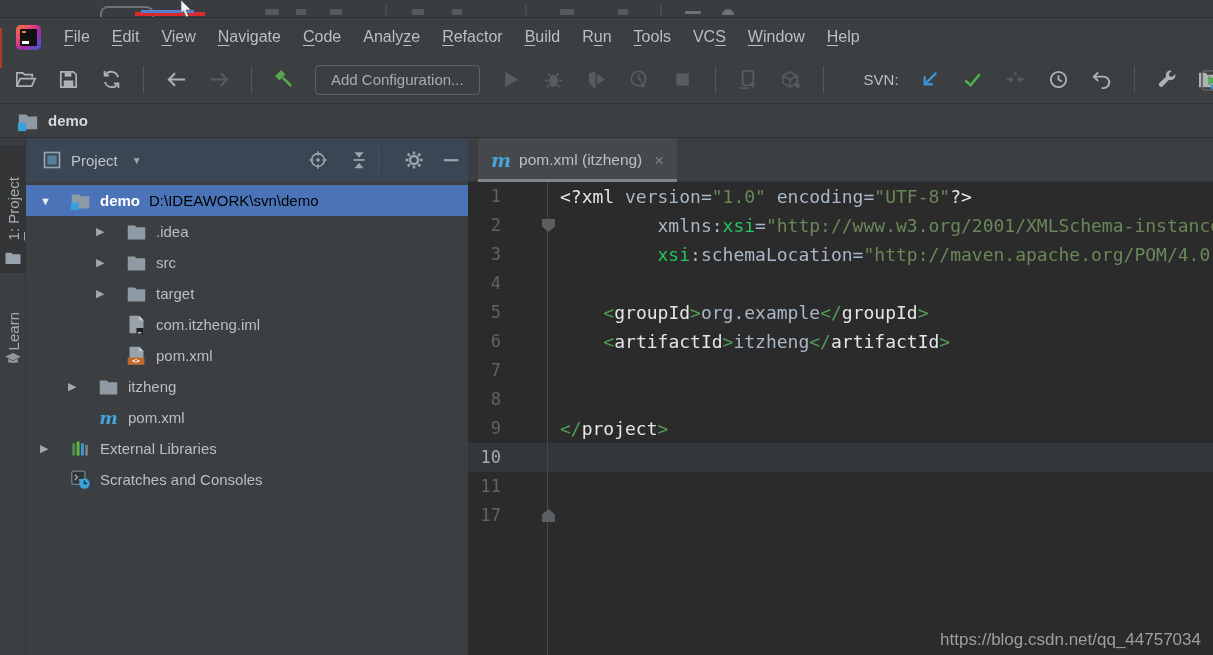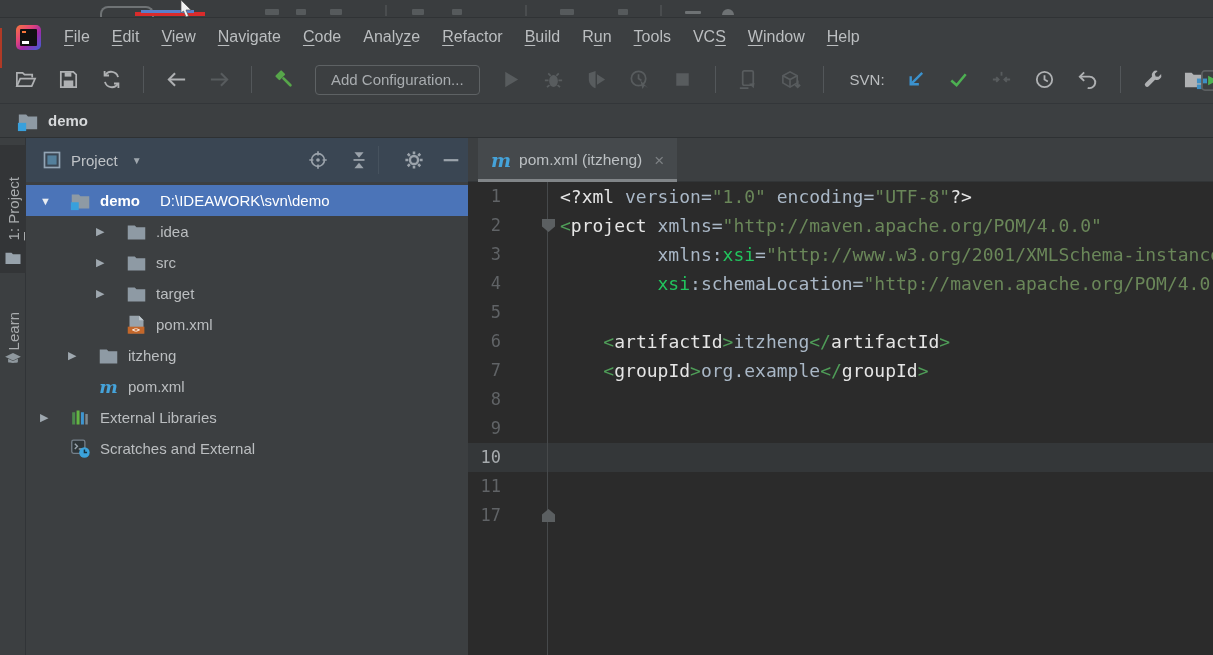--- a/index.html
+++ b/index.html
@@ -29,21 +29,21 @@
   .win-title{margin-left:32px;font-size:16px;color:#91959A;white-space:nowrap;}
 
   
   .toolbar{height:48px;display:flex;align-items:center;padding-left:13px;gap:19px;background:#3C3F41;
     border-bottom:1px solid #333639;position:relative;}
   .tb-ic{width:24px;height:24px;display:flex;align-items:center;justify-content:center;flex:0 0 auto;}
   .tb-ic svg{width:23px;height:23px;display:block;}
   .tb-sep{width:1px;height:27px;background:#53575A;flex:0 0 auto;margin:0 1px;}
   .addcfg{height:30px;border:1px solid #5E6264;border-radius:4px;background:transparent;color:#A8ACAF;
     font-size:15px;font-family:"Liberation Sans",sans-serif;padding:0 15px;flex:0 0 auto;}
-  .svn-label{font-size:15px;color:#BBBEC0;flex:0 0 auto;margin-left:6px;}
+  .svn-label{font-size:15px;color:#BBBEC0;flex:0 0 auto;margin-left:20px;}
   .runany{position:absolute;left:1199px;top:12px;}
 
   
   .crumbrow{height:34px;display:flex;align-items:center;padding-left:17px;background:#3C3F41;border-bottom:1px solid #2E3133;}
   .crumbrow .ic{width:22px;height:22px;margin-right:9px;}
   .crumbrow .ic svg{width:22px;height:22px;}
   .crumb-label{font-size:15px;font-weight:bold;color:#D6D8DA;}
 
   
   .main{display:flex;height:517px;}
@@ -68,21 +68,21 @@
 
   .tree{padding-top:3px;overflow:hidden;}
   .trow{height:31px;display:flex;align-items:center;font-size:15px;color:#BBBEC0;white-space:nowrap;}
   .trow.selected{background:#4B74B8;color:#FFFFFF;}
   .trow .arrow{width:30px;flex:0 0 auto;font-size:11px;color:#9FA8AF;display:flex;align-items:center;}
   .trow.selected .arrow{color:#E9EDF2;}
   .trow .ticon{width:24px;height:21px;flex:0 0 auto;display:flex;align-items:center;}
   .trow .ticon svg{width:21px;height:21px;}
   .trow .lbl{margin-left:6px;}
   .trow.selected .lbl{font-weight:bold;}
-  .trow .lbl2{margin-left:20px;color:#ffffff;font-weight:normal;text-align:right;}
+  .trow .lbl2{margin-left:9px;color:#000000;font-weight:normal;text-align:right;}
 
   
   .editor-col{flex:1;display:flex;flex-direction:column;overflow:hidden;background:#2B2B2B;}
   .tabbar{height:44px;background:#3C3F41;border-bottom:1px solid #323537;display:flex;flex:0 0 auto;}
   .tab{margin-left:10px;padding:0 13px;height:44px;background:#45494C;display:flex;align-items:center;gap:8px;position:relative;}
   .tab::after{content:'';position:absolute;left:0;right:0;bottom:0;height:3px;background:#818588;}
   .tab .mico{font-family:"DejaVu Serif",serif;font-style:italic;font-weight:bold;font-size:19px;color:#45A3DA;line-height:1;}
   .tab .tlabel{font-size:15.5px;color:#BCC0C3;}
   .tab .tclose{font-size:17px;color:#7D8184;margin-left:4px;line-height:1;}
 
@@ -381,20 +381,32 @@
               </svg>
             </span>
             <span class="lbl">target</span>
           </div>
           <div class="trow" style="padding-left: 70px;">
             <span class="arrow"></span>
             <span class="ticon">
               <svg viewBox="0 0 24 24">
                 <path d="M4 2h11l5 5v15H4z" fill="#97A2AB"></path>
                 <path d="M15 2v5h5" fill="#C3CBD1"></path>
+                <rect x="12" y="16" width="8" height="7" fill="#1D1F21"></rect>
+                <rect x="13.5" y="20.5" width="4" height="1.8" fill="#B9BEC2"></rect>
+              </svg>
+            </span>
+            <span class="lbl">com.itzheng.iml</span>
+          </div>
+          <div class="trow" style="padding-left: 70px;">
+            <span class="arrow"></span>
+            <span class="ticon">
+              <svg viewBox="0 0 24 24">
+                <path d="M4 2h11l5 5v15H4z" fill="#97A2AB"></path>
+                <path d="M15 2v5h5" fill="#C3CBD1"></path>
                 <rect x="2" y="14.5" width="19" height="8" fill="#C4672A"></rect>
                 <text x="11.5" y="21" font-size="7.5" font-family="DejaVu Sans Mono,monospace" font-weight="bold" fill="#FFFFFF" text-anchor="middle">&lt;&gt;</text>
               </svg>
             </span>
             <span class="lbl">pom.xml</span>
           </div>
           <div class="trow" style="padding-left: 42px;">
             <span class="arrow">▶</span>
             <span class="ticon">
               <svg viewBox="0 0 24 24">
@@ -427,21 +439,21 @@
           <div class="trow" style="padding-left: 14px;">
             <span class="arrow"></span>
             <span class="ticon">
               <svg viewBox="0 0 24 24">
                 <rect x="2" y="2.5" width="15" height="15" rx="2" fill="#2E3538" stroke="#75808A" stroke-width="1.5"></rect>
                 <path d="M5.5 6.5l3 3-3 3M10 12.5h4" fill="none" stroke="#9AA4AC" stroke-width="1.6"></path>
                 <circle cx="16.5" cy="16.5" r="6" fill="#3BA3DC"></circle>
                 <path d="M16.5 13.2v3.3h3" fill="none" stroke="#15303E" stroke-width="1.7"></path>
               </svg>
             </span>
-            <span class="lbl">Scratches and External</span>
+            <span class="lbl">Scratches and Consoles</span>
           </div>
         </div>
     </div>
 
     <div class="editor-col">
       <div class="tabbar">
         <div class="tab">
           <span class="mico">m</span>
           <span class="tlabel">pom.xml (itzheng)</span>
           <span class="tclose">×</span>
@@ -458,28 +470,29 @@
             <div class="ln">6</div>
             <div class="ln">7</div>
             <div class="ln">8</div>
             <div class="ln">9</div>
             <div class="ln cur">10</div>
             <div class="ln">11</div>
             <div class="ln">17</div>
           </div>
         <div class="code" id="code">
             <div class="cline"><span class="c-tag">&lt;?xml</span><span class="c-attr"> version</span><span class="c-attr">=</span><span class="c-str">"1.0"</span><span class="c-attr"> encoding</span><span class="c-attr">=</span><span class="c-str">"UTF-8"</span><span class="c-tag">?&gt;</span></div>
-            <div class="cline"><span class="c-br">&lt;</span><span class="c-tag">project</span><span class="c-attr"> xmlns</span><span class="c-attr">=</span><span class="c-str">"http://maven.apache.org/POM/4.0.0"</span></div>
             <div class="cline"><span class="c-attr">         xmlns:</span><span class="c-ns">xsi</span><span class="c-attr">=</span><span class="c-str">"http://www.w3.org/2001/XMLSchema-instance"</span></div>
             <div class="cline"><span class="c-ns">         xsi</span><span class="c-attr">:schemaLocation</span><span class="c-attr">=</span><span class="c-str">"http://maven.apache.org/POM/4.0.0 http://maven.apache.org/xsd/maven-4.0.0.xsd"</span></div>
             <div class="cline"></div>
+            <div class="cline"><span class="c-txt">    </span><span class="c-br">&lt;</span><span class="c-tag">groupId</span><span class="c-br">&gt;</span><span class="c-txt">org.example</span><span class="c-br">&lt;/</span><span class="c-tag">groupId</span><span class="c-br">&gt;</span></div>
             <div class="cline"><span class="c-txt">    </span><span class="c-br">&lt;</span><span class="c-tag">artifactId</span><span class="c-br">&gt;</span><span class="c-txt">itzheng</span><span class="c-br">&lt;/</span><span class="c-tag">artifactId</span><span class="c-br">&gt;</span></div>
-            <div class="cline"><span class="c-txt">    </span><span class="c-br">&lt;</span><span class="c-tag">groupId</span><span class="c-br">&gt;</span><span class="c-txt">org.example</span><span class="c-br">&lt;/</span><span class="c-tag">groupId</span><span class="c-br">&gt;</span></div>
             <div class="cline"></div>
             <div class="cline"></div>
-          </div>
+            <div class="cline"><span class="c-br">&lt;/</span><span class="c-tag">project</span><span class="c-br">&gt;</span></div>
+          </div>
+        <span class="watermark">https://blog.csdn.net/qq_44757034</span>
       <div class="fold open" style="top: 37px;"></div>
           <div class="fold close" style="top: 327px;"></div>
         </div>
     </div>
 
   </div>
 </div>
 
 </body></html>

